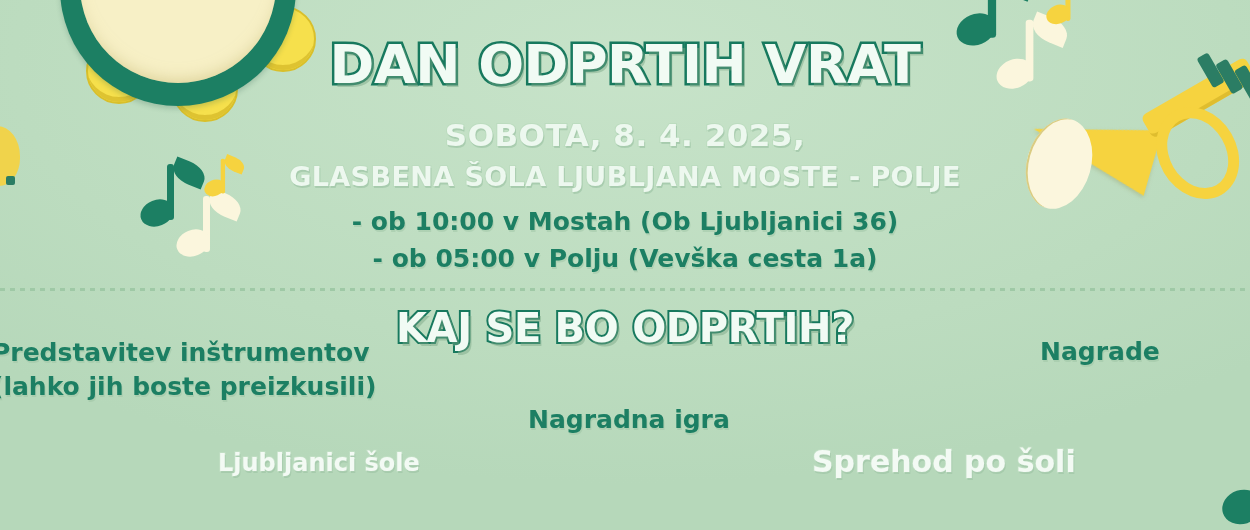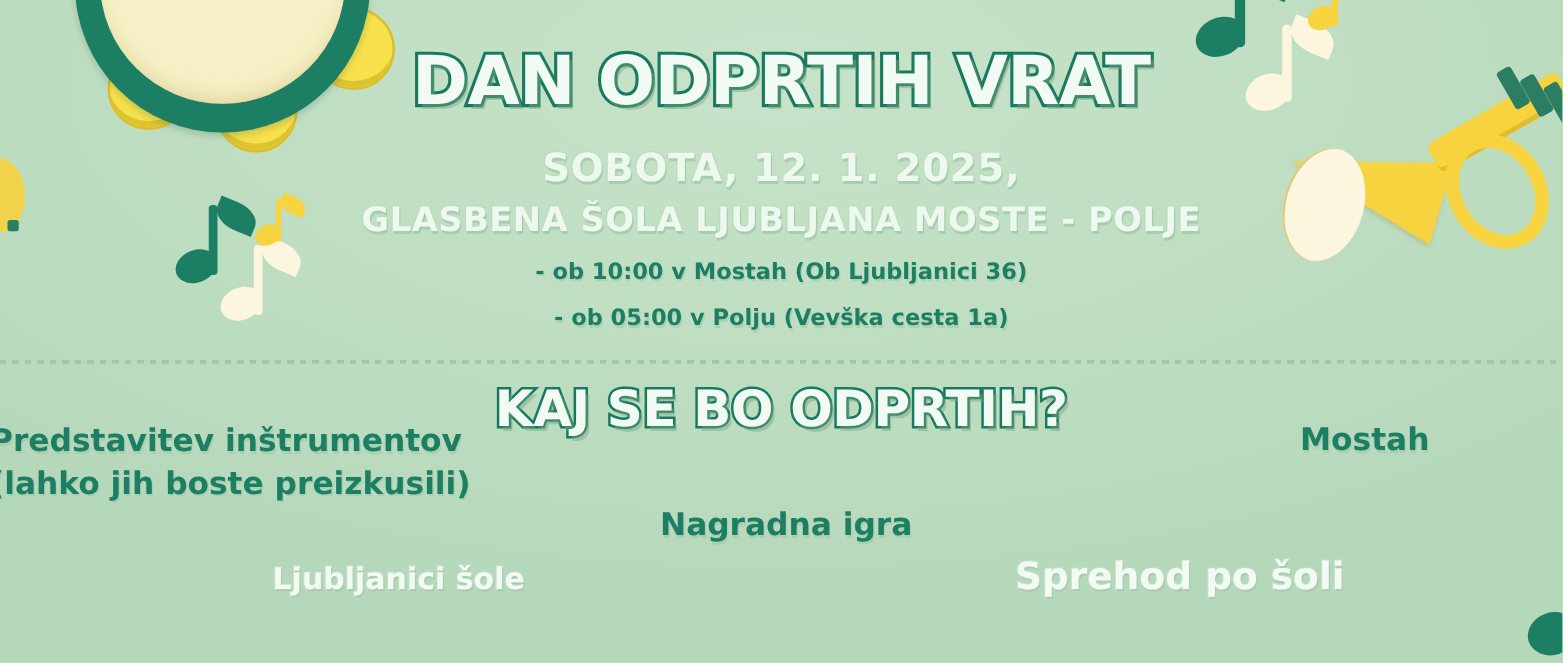--- a/index.html
+++ b/index.html
@@ -232,21 +232,21 @@
     text-shadow: 1px 2px 0 rgba(150,190,158,.55);
   }
   .subline-1 { top: 117px; font-size: 31px; letter-spacing: 0.5px; }
   .subline-2 { top: 161px; font-size: 27px; letter-spacing: 0.4px; }
 
   .timeline-row {
     position: absolute;
     left: 0; right: 0;
     text-align: center;
     font-weight: 700;
-    font-size: 18px;
+    font-size: 25px;
     color: #1c7f63;
     text-shadow: 1px 2px 0 rgba(150,190,158,.40);
   }
   .time-1 { top: 207px; }
   .time-2 { top: 244px; }
 
   .section-title {
     position: absolute;
     left: 0; right: 0;
     top: 305px;
@@ -349,36 +349,36 @@
     <div class="left-sliver-dot"></div>
     <div class="br-dot"></div>
   </div>
 
   <div class="divider"></div>
 
   <div class="content">
 
     <div class="headline">DAN ODPRTIH VRAT</div>
 
-    <div class="subline subline-1">SOBOTA, 12. 1. 2025,</div>
+    <div class="subline subline-1">SOBOTA, 8. 4. 2025,</div>
 
     <div class="subline subline-2">GLASBENA ŠOLA LJUBLJANA MOSTE - POLJE</div>
 
     <div class="timeline-row time-1">- ob 10:00 v Mostah (Ob Ljubljanici 36)</div>
 
     <div class="timeline-row time-2">- ob 05:00 v Polju (Vevška cesta 1a)</div>
 
     <div class="section-title">KAJ SE BO ODPRTIH?</div>
 
     <div class="item dark item-instruments">
       <div>Predstavitev inštrumentov</div>
       <div>(lahko jih boste preizkusili)</div>
     </div>
 
-    <div class="item dark item-nagrade">Mostah</div>
+    <div class="item dark item-nagrade">Nagrade</div>
 
     <div class="item dark item-igra">Nagradna igra</div>
 
     <div class="item light item-sola">Ljubljanici šole</div>
 
     <div class="item light item-sprehod">Sprehod po šoli</div>
   </div>
 </div>
 
 </body></html>

